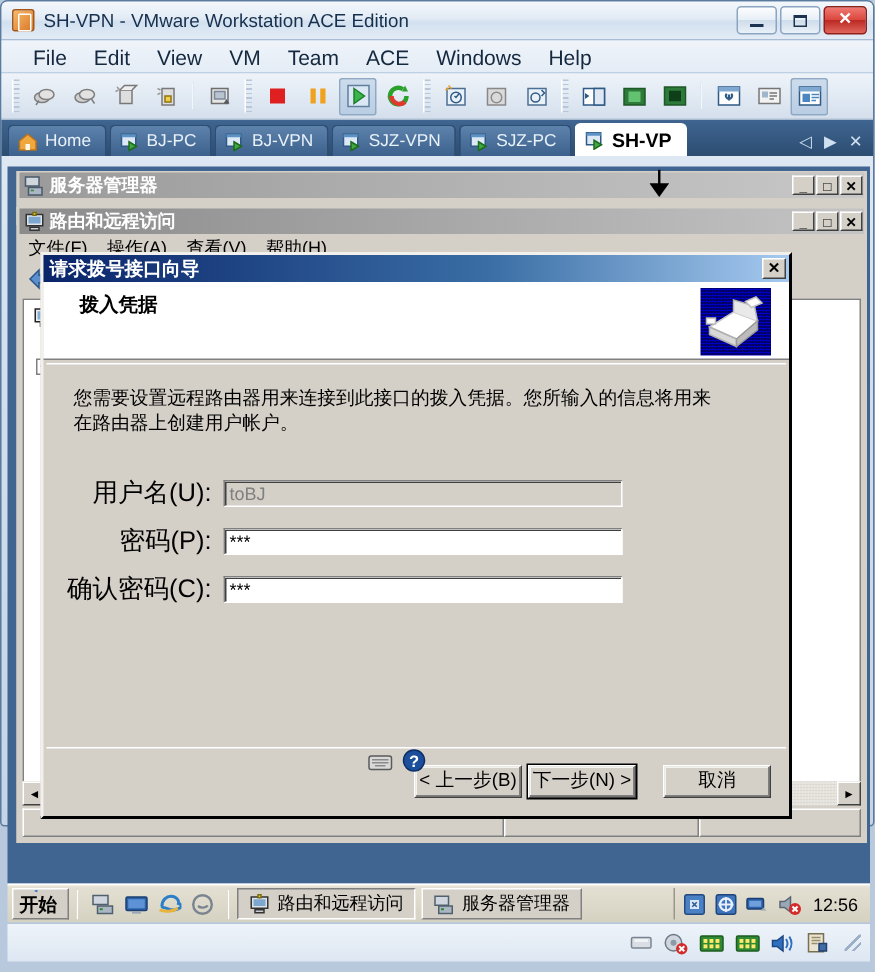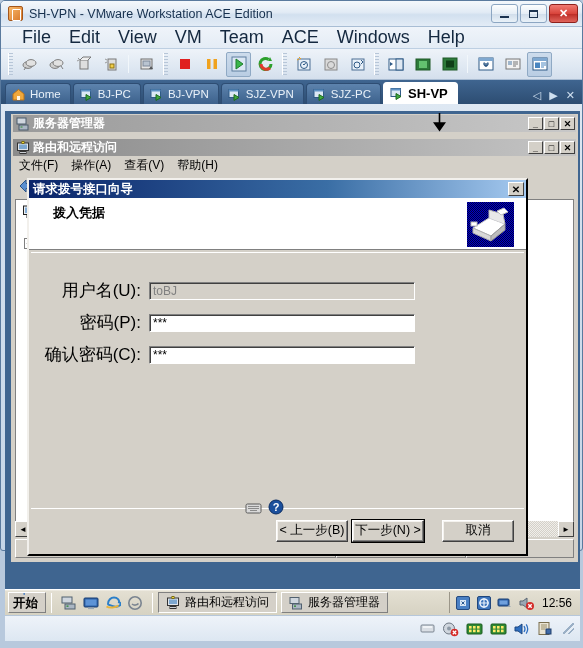--- a/index.html
+++ b/index.html
@@ -75,21 +75,21 @@
   
   #menubar {
     height: 22px;
     display: flex; align-items: center;
     padding-left: 12px;
     background: linear-gradient(to bottom,#eff4fa,#e4ecf5);
     border-bottom: 1px solid #bdcfe2;
   }
   .menu-item {
     padding: 2px 9px;
-    font-size: 18px;
+    font-size: 14px;
     color: #14283f;
     cursor: default;
   }
 
   
   #toolbar {
     height: 31px;
     display: flex; align-items: center;
     background: linear-gradient(to bottom,#eef3f9,#dfe8f2 60%,#d4dfec 100%);
     border-bottom: 1px solid #a9bcd2;
@@ -224,21 +224,21 @@
     display:flex;align-items:center;justify-content:center;font-size:8px;
   }
   .sb-track { flex:1; height:16px;
     background: repeating-conic-gradient(#d4d0c8 0% 25%, #f0eeea 0% 50%) 0 0/2px 2px; }
   .sb-thumb { height:16px; background:#d4d0c8;
     border:1px solid #fff;border-right-color:#404040;border-bottom-color:#404040;}
 
   
   #wizard {
     position: absolute;
-    left: 22px; top: 67px;
+    left: 22px; top: 57px;
     width: 501px; height: 378px;
     background: #d4d0c8;
     border: 2px outset #f0eeea;
     border-color: #f2f0ec #404040 #404040 #f2f0ec;
   }
   #wiz-title {
     height: 18px;
     background: linear-gradient(to right,#0a246a 0%,#3a6ea5 60%,#a6caf0 100%);
     display: flex; align-items: center;
     padding-left: 4px;
@@ -669,20 +669,24 @@
             <path d="M22 16 L22 8 L36 12 L38 22" fill="#e9e9e9" stroke="#b5b5b5"></path>
             <path d="M30 9 L37 6 L41 10 L34 13 z" fill="#ffffff" stroke="#c0c0c0"></path>
             <path d="M6 26 L6 31 L24 39 L24 34 z" fill="#d8d8d8" stroke="#b0b0b0"></path>
             <path d="M24 34 L24 39 L38 28 L38 22 z" fill="#bcbcbc" stroke="#9a9a9a"></path>
             <rect x="4" y="20" width="6" height="4" fill="#ffffff" stroke="#bbb"></rect>
           </svg>
         </div>
       </div>
 
       <div id="wiz-body">
+        <div id="wiz-desc">
+          <div>您需要设置远程路由器用来连接到此接口的拨入凭据。您所输入的信息将用来</div>
+          <div>在路由器上创建用户帐户。</div>
+        </div>
 
         <div style="margin-top:26px;">
           <div class="field-row">
             <div class="field-label">用户名(U):</div>
             <div class="field-input disabled">toBJ</div>
           </div>
           <div class="field-row">
             <div class="field-label">密码(P):</div>
             <div class="field-input">***</div>
           </div>

